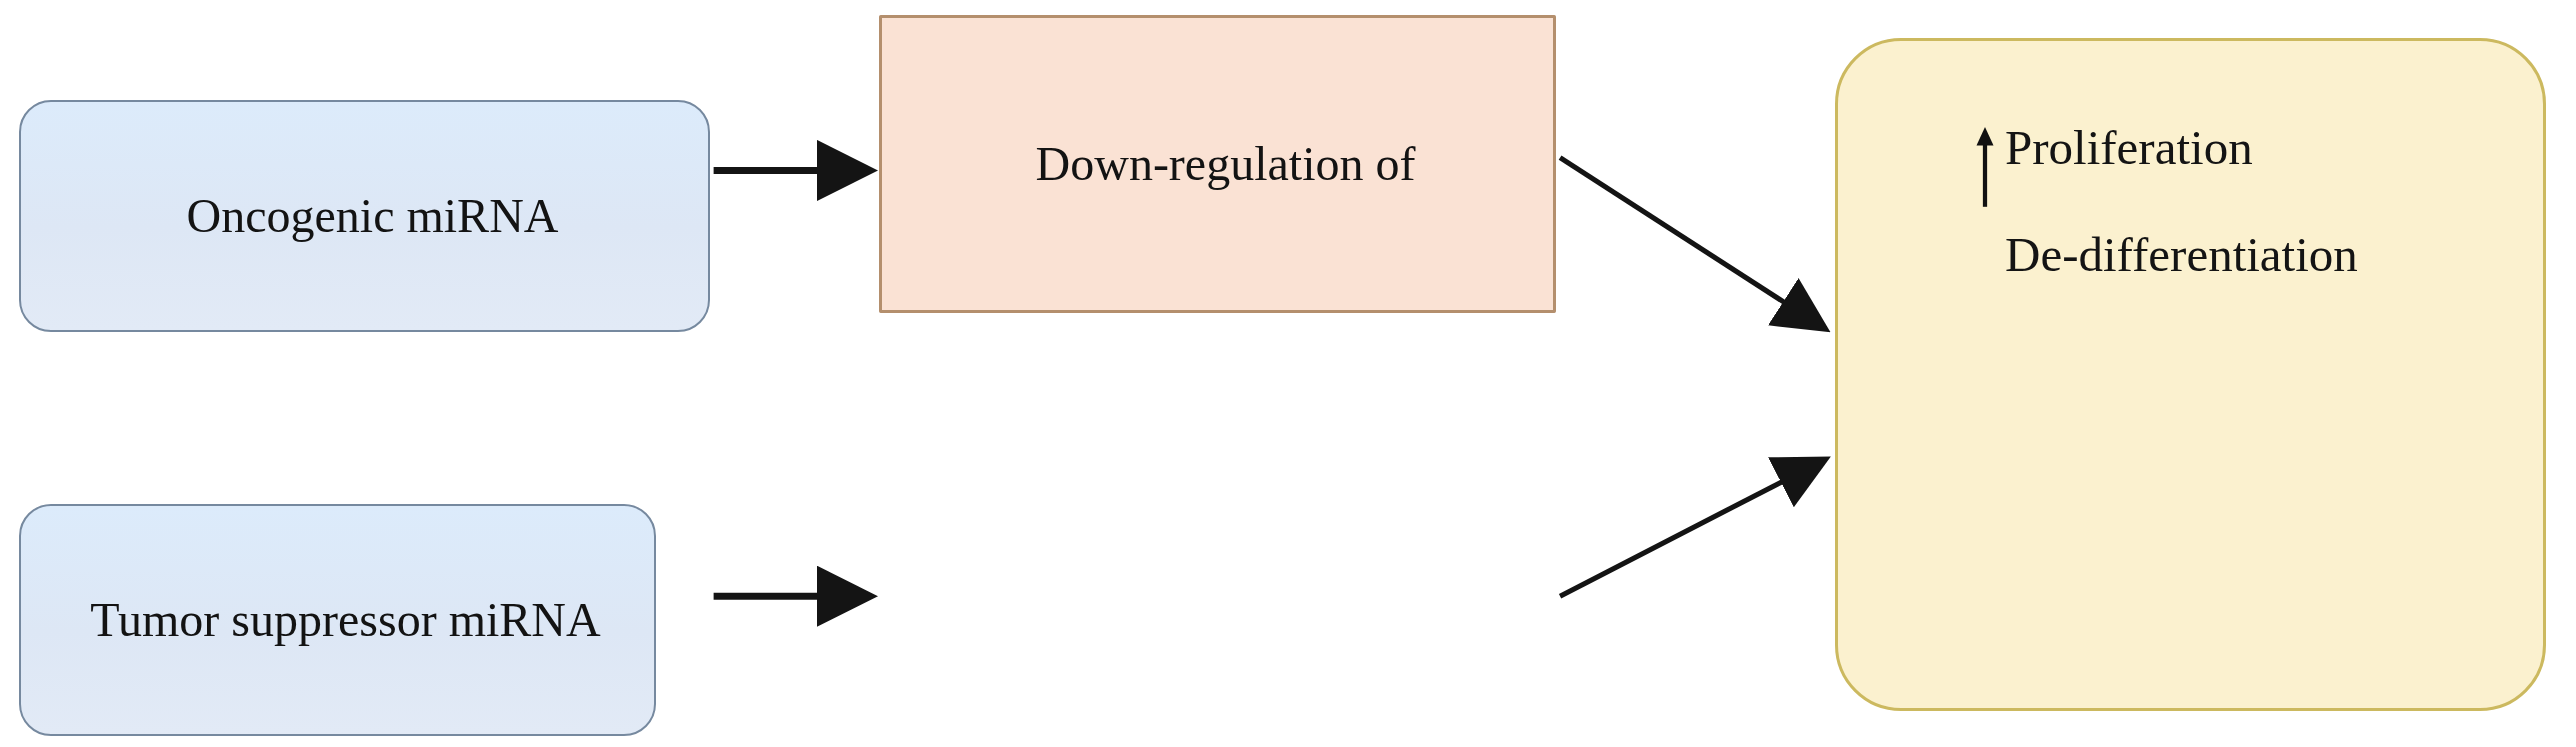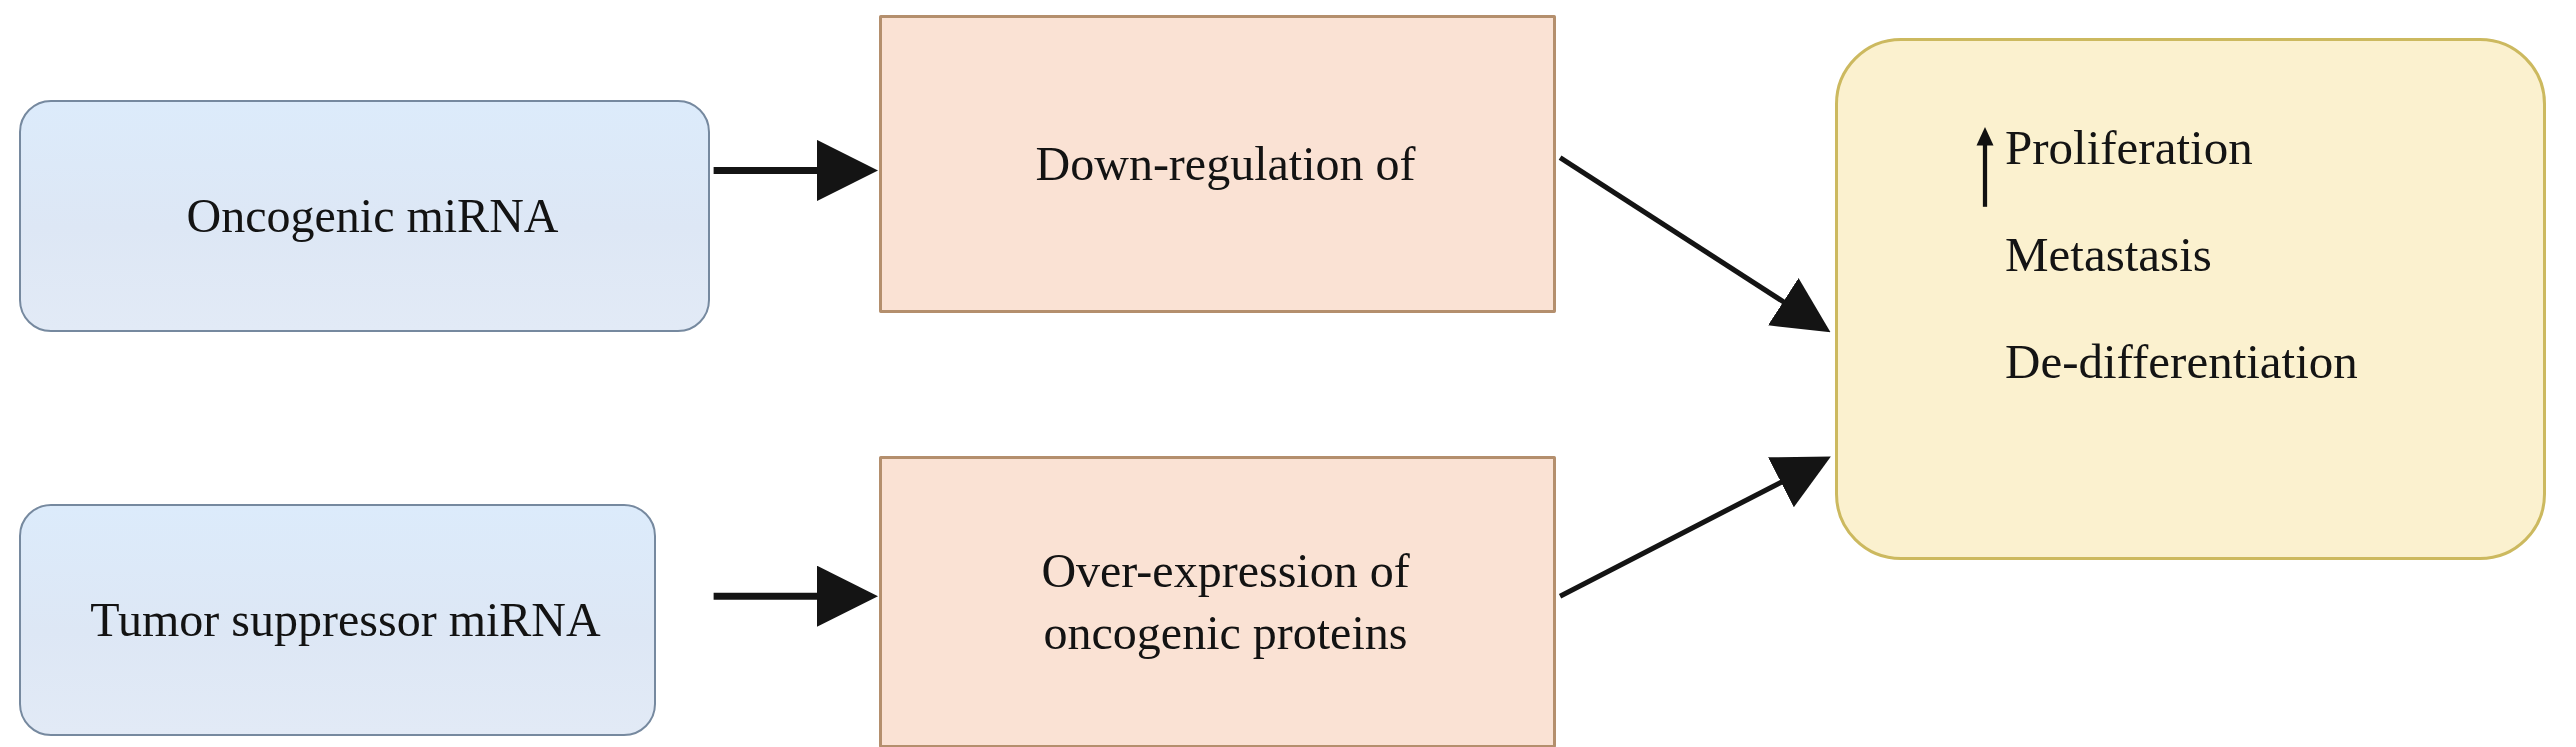--- a/index.html
+++ b/index.html
@@ -108,46 +108,36 @@
   <div class="node node-blue" style="left:19px; top:504px; width:637px; height:232px;">
     <span class="node-text">Tumor suppressor miRNA</span>
   </div>
 
   <div class="node node-salmon" style="left:879px; top:15.3px; width:677px; height:298px;">
     <div>
       <span class="node-text">Down-regulation of</span>
     </div>
   </div>
 
-  <div class="node node-salmon" style="left:879px; top:456px; width:677px; height:292px;">
-    <div>
-      <span class="node-text">Over-expression of</span>
-      <span class="node-text">oncogenic proteins</span>
-    </div>
-  </div>
 
-  <div class="node node-yellow" style="left:1835px; top:38px; width:711px; height:522px;">
+  <div class="node node-yellow" style="left:1835px; top:38px; width:711px; height:673px;">
 
     <div class="outcome-list">
 
       <div class="outcome-row">
         <span class="outcome-marker">
           <svg class="marker-svg" width="34" height="82" viewBox="0 0 40 96">
             <line x1="20" y1="96" x2="20" y2="16" stroke="#111111" stroke-width="5"></line>
             <polygon points="20,2 30,24 10,24" fill="#111111"></polygon>
           </svg>
         </span>
         <span class="outcome-label">Proliferation</span>
       </div>
 
 
-      <div class="outcome-row">
-        <span class="outcome-marker"></span>
-        <span class="outcome-label">Metastasis</span>
-      </div>
 
 
       <div class="outcome-row">
         <span class="outcome-marker"></span>
         <span class="outcome-label">De-differentiation</span>
       </div>
 
     </div>
   </div>
 

